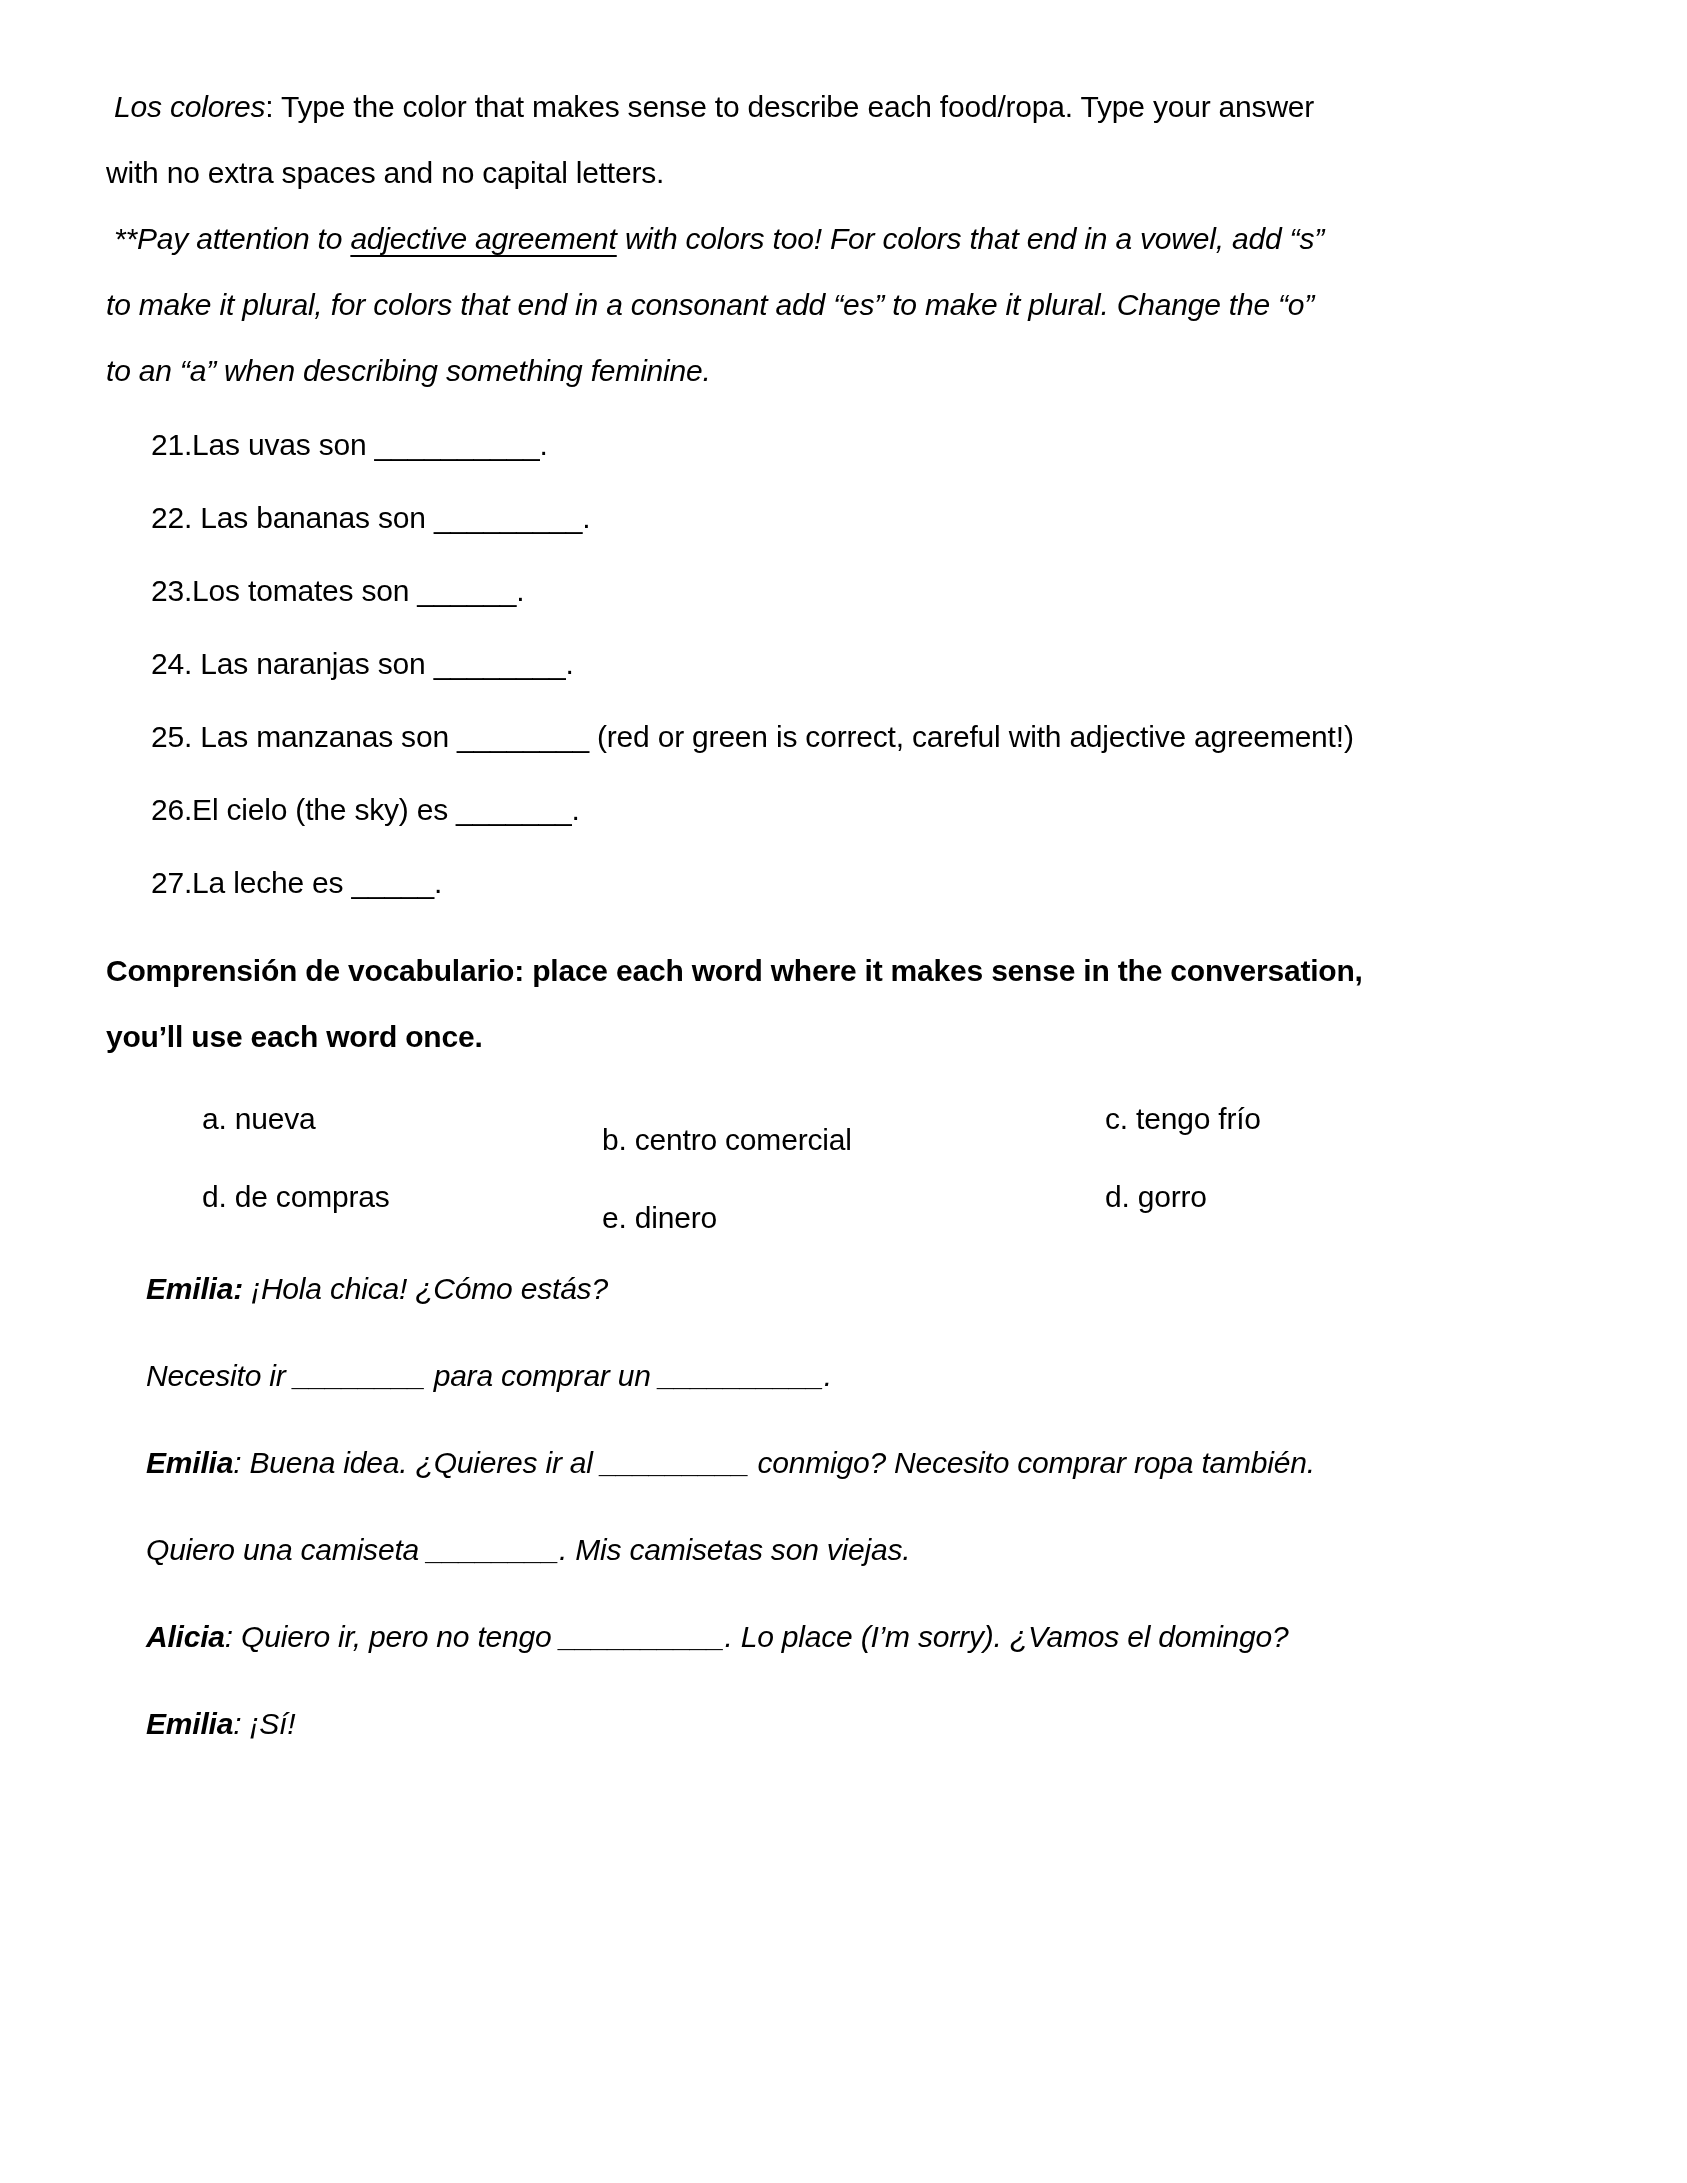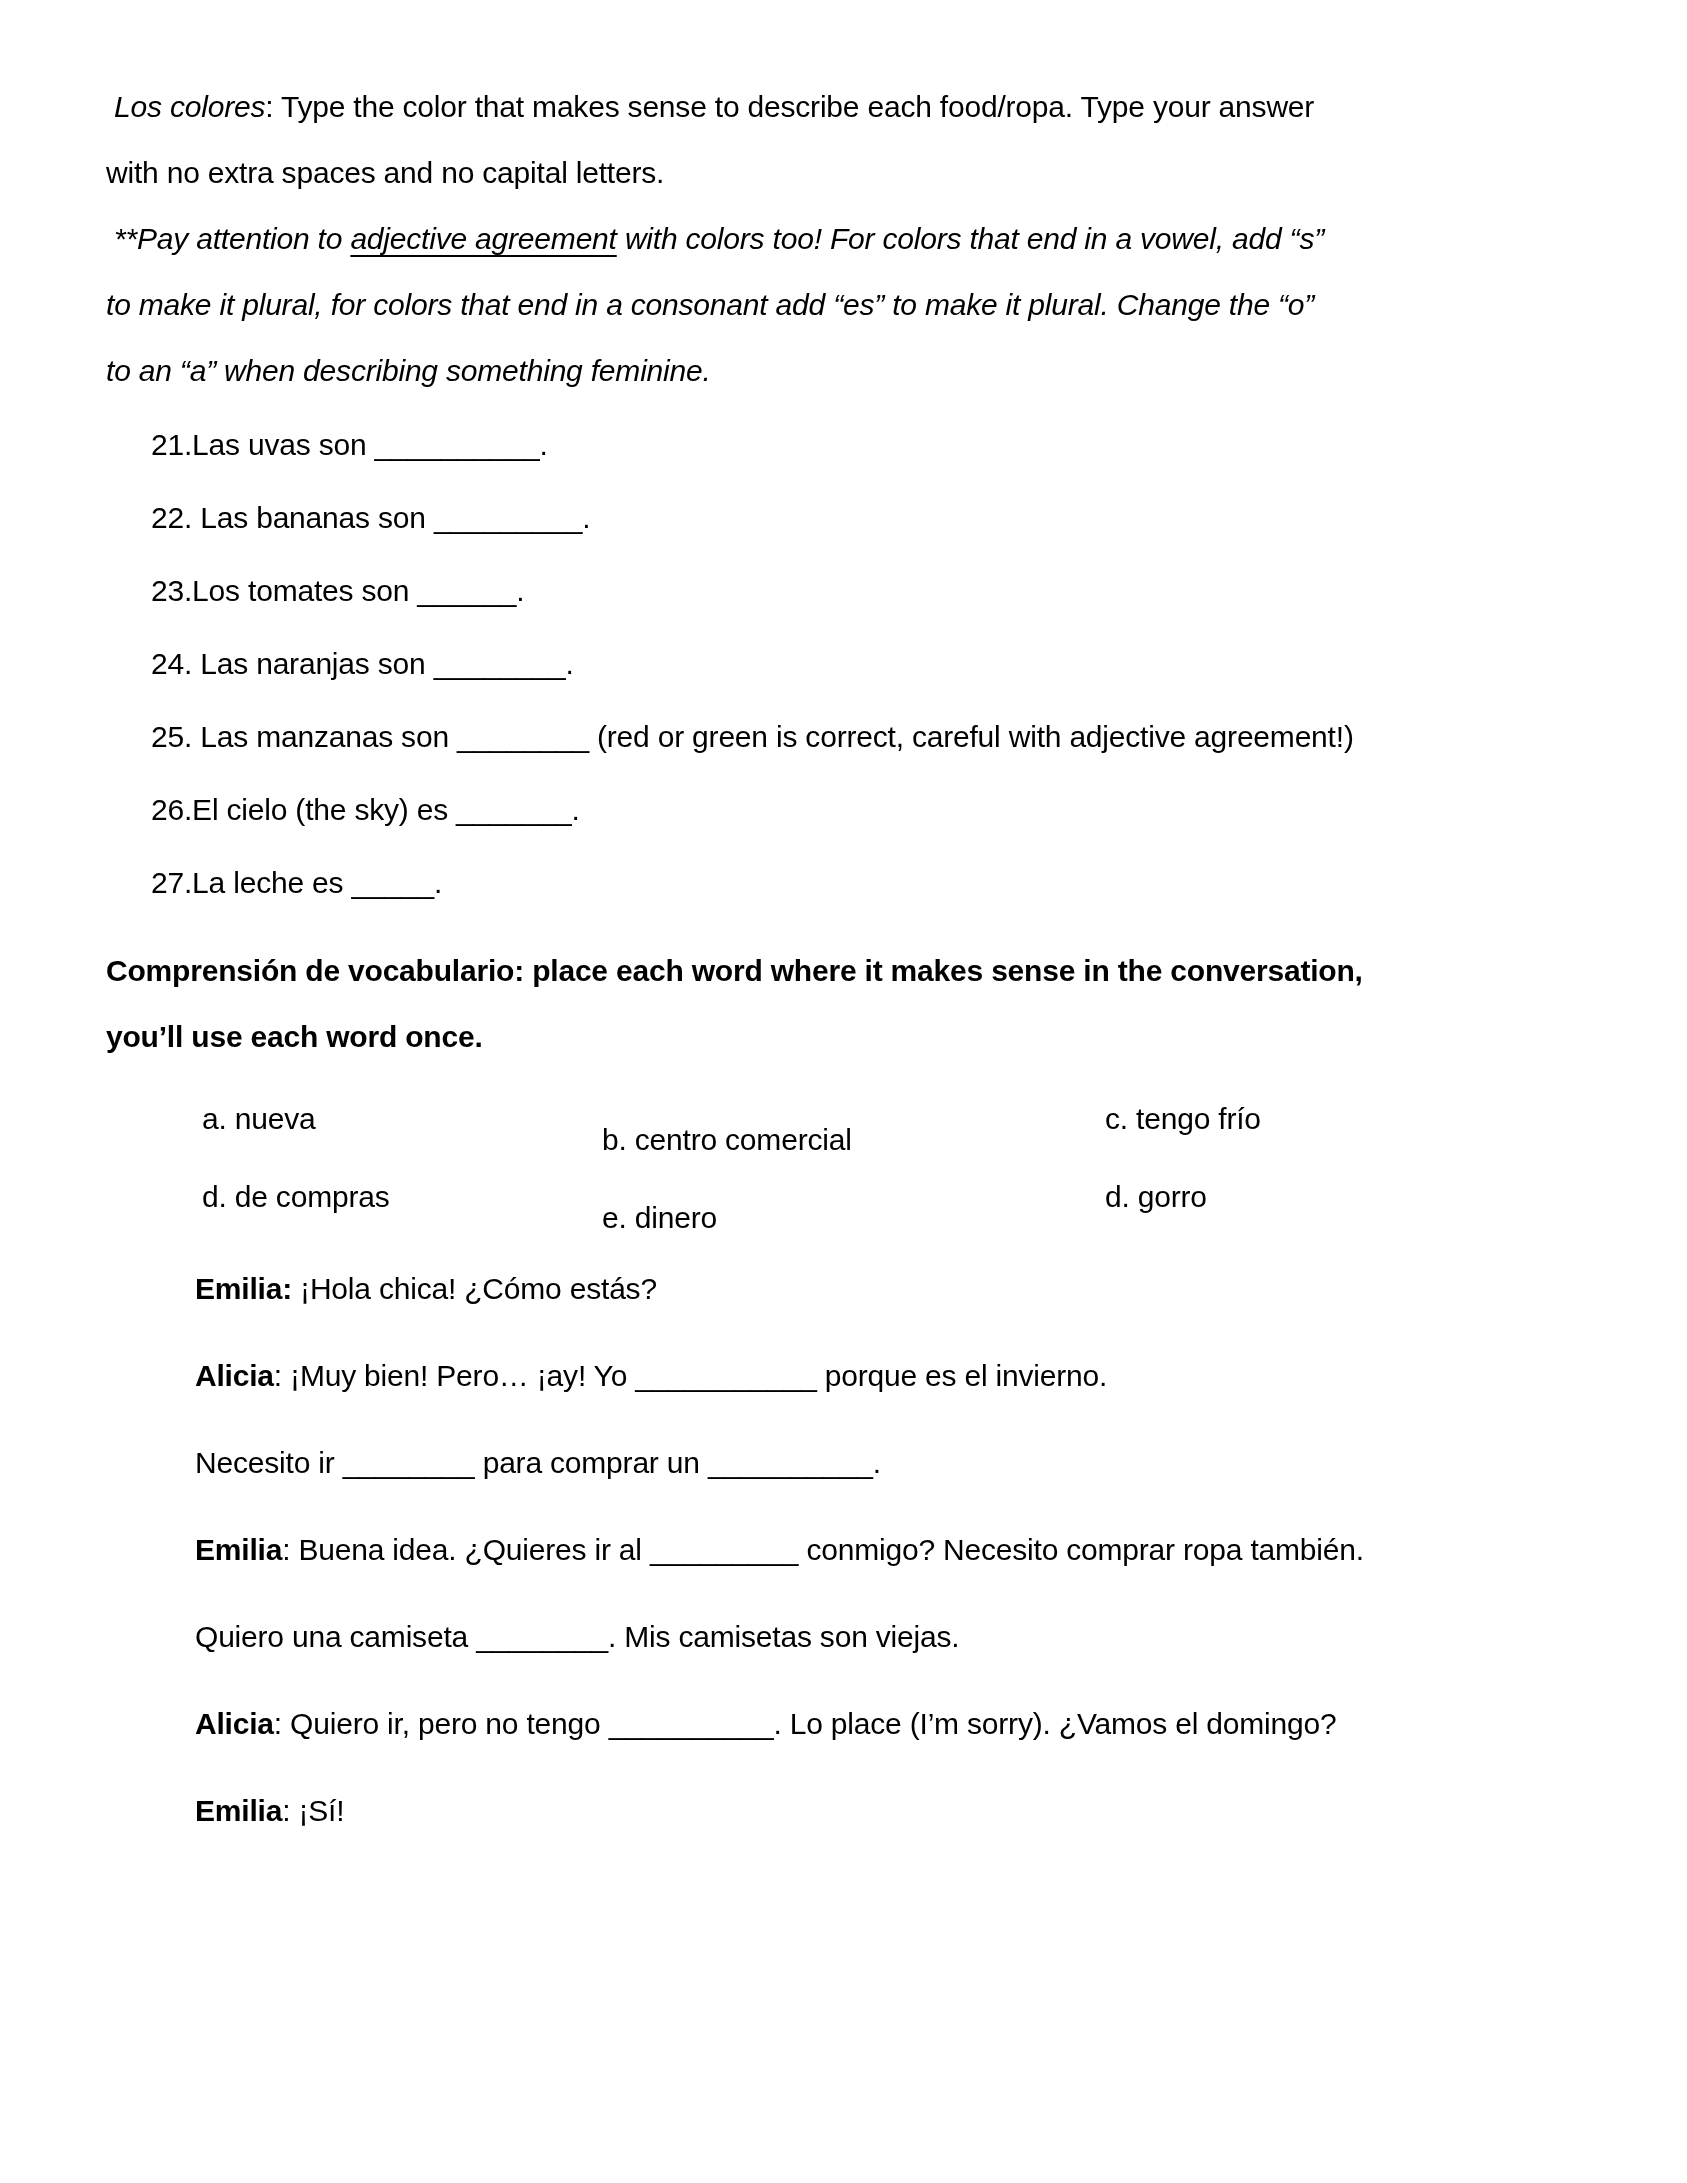--- a/index.html
+++ b/index.html
@@ -39,21 +39,21 @@
   .heading { margin-top: 18.5px; font-weight: bold; }
   .bank { margin-top: 10.6px; margin-left: 96px; font-weight: normal; }
   .bank-row {
     display: flex;
     height: 78px;
     align-items: center;
     white-space: nowrap;
   }
   .bank-cell-a { width: 400px; }
   .bank-cell-b { width: 503px; margin-top: 41px; }
-  .dialogue { margin-top: 9.3px; margin-left: 89px; }
+  .dialogue { margin-top: 9.3px; margin-left: 40px; font-style: italic; }
   .dline {
     white-space: nowrap;
     line-height: 87px;
   }
   .speaker { font-weight: bold; }
 </style>
 </head>
 <body>
 
 <div class="page">
@@ -95,23 +95,20 @@
       <span class="bank-cell-b">e. dinero</span>
       <span>d. gorro</span>
     </div>
   </div>
 
   <div class="dialogue">
     <div class="dline">
       <span class="speaker">Emilia:</span><span> ¡Hola chica! ¿Cómo estás?</span>
     </div>
     <div class="dline">
-      <span class="speaker">Alicia</span><span>: ¡Muy bien! Pero… ¡ay! Yo ___________ porque es el invierno.</span>
-    </div>
-    <div class="dline">
       <span class="speaker"></span><span>Necesito ir ________ para comprar un __________.</span>
     </div>
     <div class="dline">
       <span class="speaker">Emilia</span><span>: Buena idea. ¿Quieres ir al _________ conmigo? Necesito comprar ropa también.</span>
     </div>
     <div class="dline">
       <span class="speaker"></span><span>Quiero una camiseta ________. Mis camisetas son viejas.</span>
     </div>
     <div class="dline">
       <span class="speaker">Alicia</span><span>: Quiero ir, pero no tengo __________. Lo place (I’m sorry). ¿Vamos el domingo?</span>

